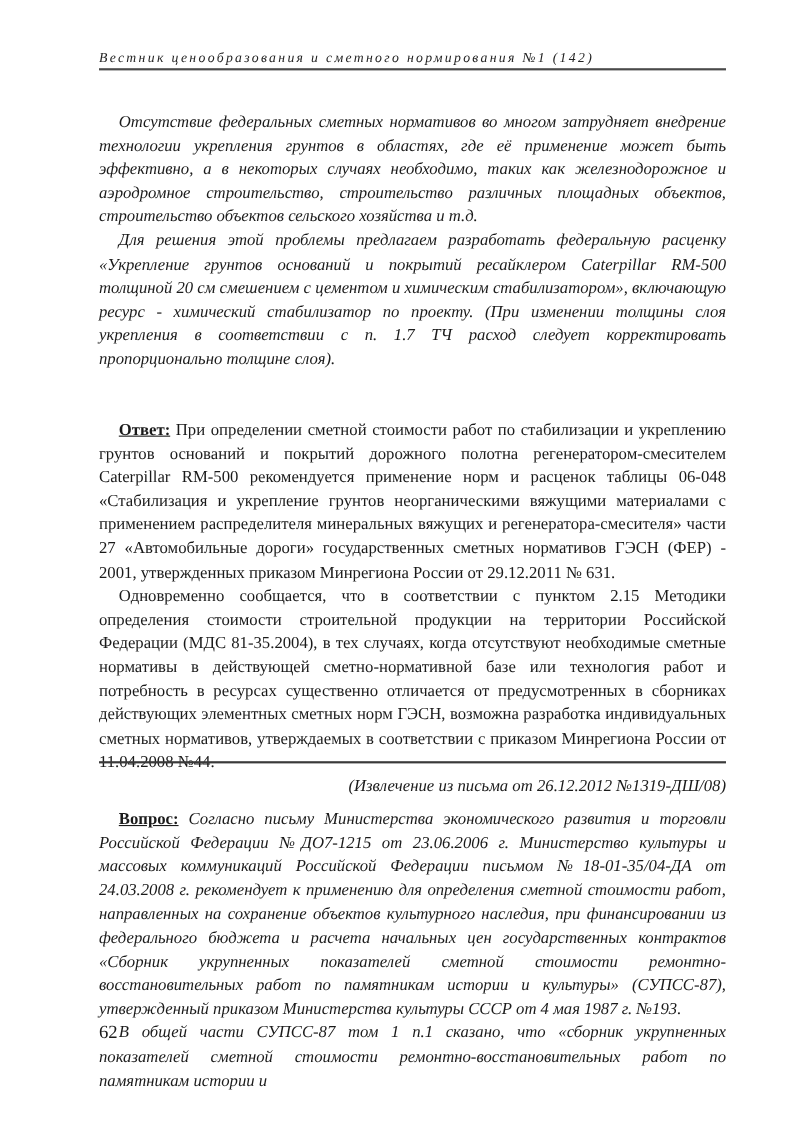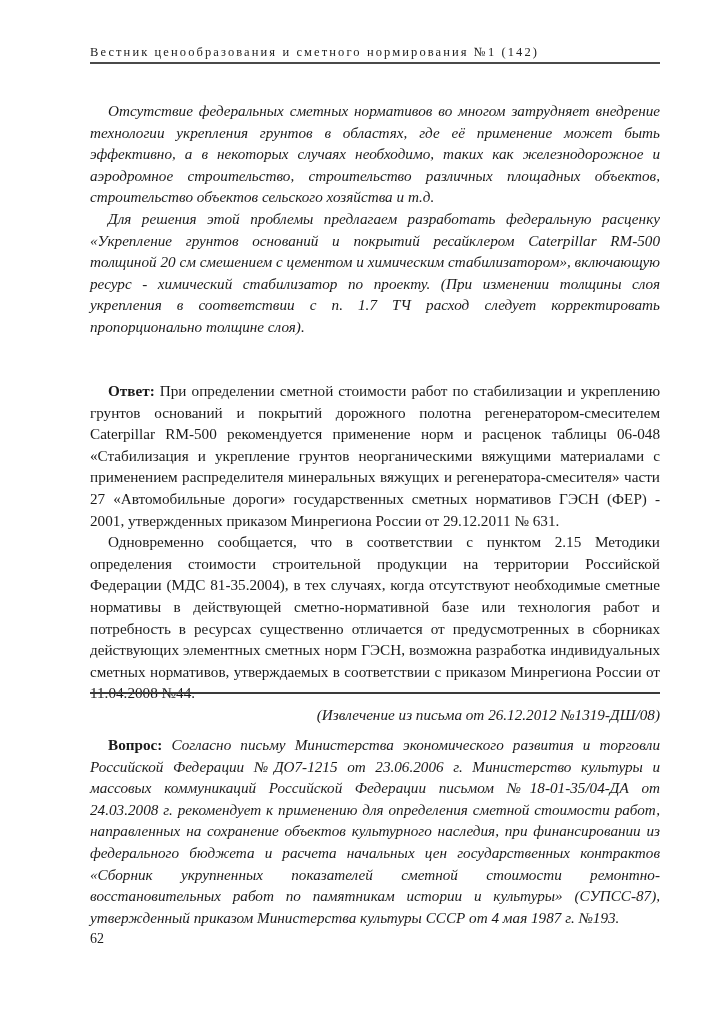--- a/index.html
+++ b/index.html
@@ -5,42 +5,42 @@
     html, body { margin: 0; padding: 0; background: #ffffff; }
     body {
       width: 724px; height: 1024px; position: relative; overflow: hidden;
       font-family: "DejaVu Serif", "Liberation Serif", serif;
       color: #1a1a1a;
     }
     .running-header {
       position: absolute; left: 90px; top: 44px; width: 570px;
       font-family: "Liberation Serif", serif;
       font-size: 12.5px; letter-spacing: 2.1px; color: #222;
-      line-height: 16px; white-space: nowrap;
+      line-height: 16px; white-space: nowrap; font-style: italic;
     }
     .header-rule {
       position: absolute; left: 90px; top: 62px; width: 570px; height: 0;
       border-top: 2px solid #4a4a4a;
     }
     .block { position: absolute; left: 90px; width: 570px; }
     p {
       margin: 0; font-family: "Liberation Serif", serif;
       font-size: 15.2px; line-height: 21.6px; text-align: justify;
       text-indent: 18px;
     }
     p.it { font-style: italic; }
-    .label { font-weight: bold; font-style: normal; }
+    .label { font-weight: bold; font-style: normal; text-decoration: underline; }
     .source { text-align: right; font-style: italic; text-indent: 0; }
     .sep-rule {
       position: absolute; left: 90px; top: 692px; width: 570px; height: 0;
       border-top: 2px solid #3a3a3a;
     }
     .page-number {
       position: absolute; left: 90px; top: 929px;
-      font-family: "Liberation Serif", serif; font-size: 14px; line-height: 20px; text-align: right;
+      font-family: "Liberation Serif", serif; font-size: 17px; line-height: 20px; text-align: right;
     }
   </style>
 </head>
 <body>
 
 <div class="running-header">Вестник ценообразования и сметного нормирования №1 (142)</div>
 <div class="header-rule"></div>
 
 <div class="block" style="top:100px;">
   <p class="it">Отсутствие федеральных сметных нормативов во многом затрудняет внедрение технологии укрепления грунтов в областях, где её применение может быть эффективно, а в некоторых случаях необходимо, таких как железнодорожное и аэродромное строительство, строительство различных площадных объектов, строительство объектов сельского хозяйства и т.д.</p>
@@ -50,15 +50,16 @@
 <div class="block" style="top:380px;">
   <p><span class="label">Ответ:</span><span> При определении сметной стоимости работ по стабилизации и укреплению грунтов оснований и покрытий дорожного полотна регенератором-смесителем Caterpillar RM-500 рекомендуется применение норм и расценок таблицы 06-048 «Стабилизация и укрепление грунтов неорганическими вяжущими материалами с применением распределителя минеральных вяжущих и регенератора-смесителя» части 27 «Автомобильные дороги» государственных сметных нормативов ГЭСН (ФЕР) - 2001, утвержденных приказом Минрегиона России от 29.12.2011 № 631.</span></p>
   <p>Одновременно сообщается, что в соответствии с пунктом 2.15 Методики определения стоимости строительной продукции на территории Российской Федерации (МДС 81-35.2004), в тех случаях, когда отсутствуют необходимые сметные нормативы в действующей сметно-нормативной базе или технология работ и потребность в ресурсах существенно отличается от предусмотренных в сборниках действующих элементных сметных норм ГЭСН, возможна разработка индивидуальных сметных нормативов, утверждаемых в соответствии с приказом Минрегиона России от 11.04.2008 №44.</p>
   <p class="source">(Извлечение из письма от 26.12.2012 №1319-ДШ/08)</p>
 </div>
 
 <div class="sep-rule"></div>
 
 <div class="block" style="top:706px;margin-top:28px;">
   <p class="it"><span class="label">Вопрос:</span><span> Согласно письму Министерства экономического развития и торговли Российской Федерации №ДО7-1215 от 23.06.2006 г. Министерство культуры и массовых коммуникаций Российской Федерации письмом №18-01-35/04-ДА от 24.03.2008 г. рекомендует к применению для определения сметной стоимости работ, направленных на сохранение объектов культурного наследия, при финансировании из федерального бюджета и расчета начальных цен государственных контрактов «Сборник укрупненных показателей сметной стоимости ремонтно-восстановительных работ по памятникам истории и культуры» (СУПСС-87), утвержденный приказом Министерства культуры СССР от 4 мая 1987 г. №193.</span></p>
+  <p class="it">В общей части СУПСС-87 том 1 п.1 сказано, что «сборник укрупненных показателей сметной стоимости ремонтно-восстановительных работ по памятникам истории и</p>
 </div>
 
 <div class="page-number">62</div>
 
 </body></html>

